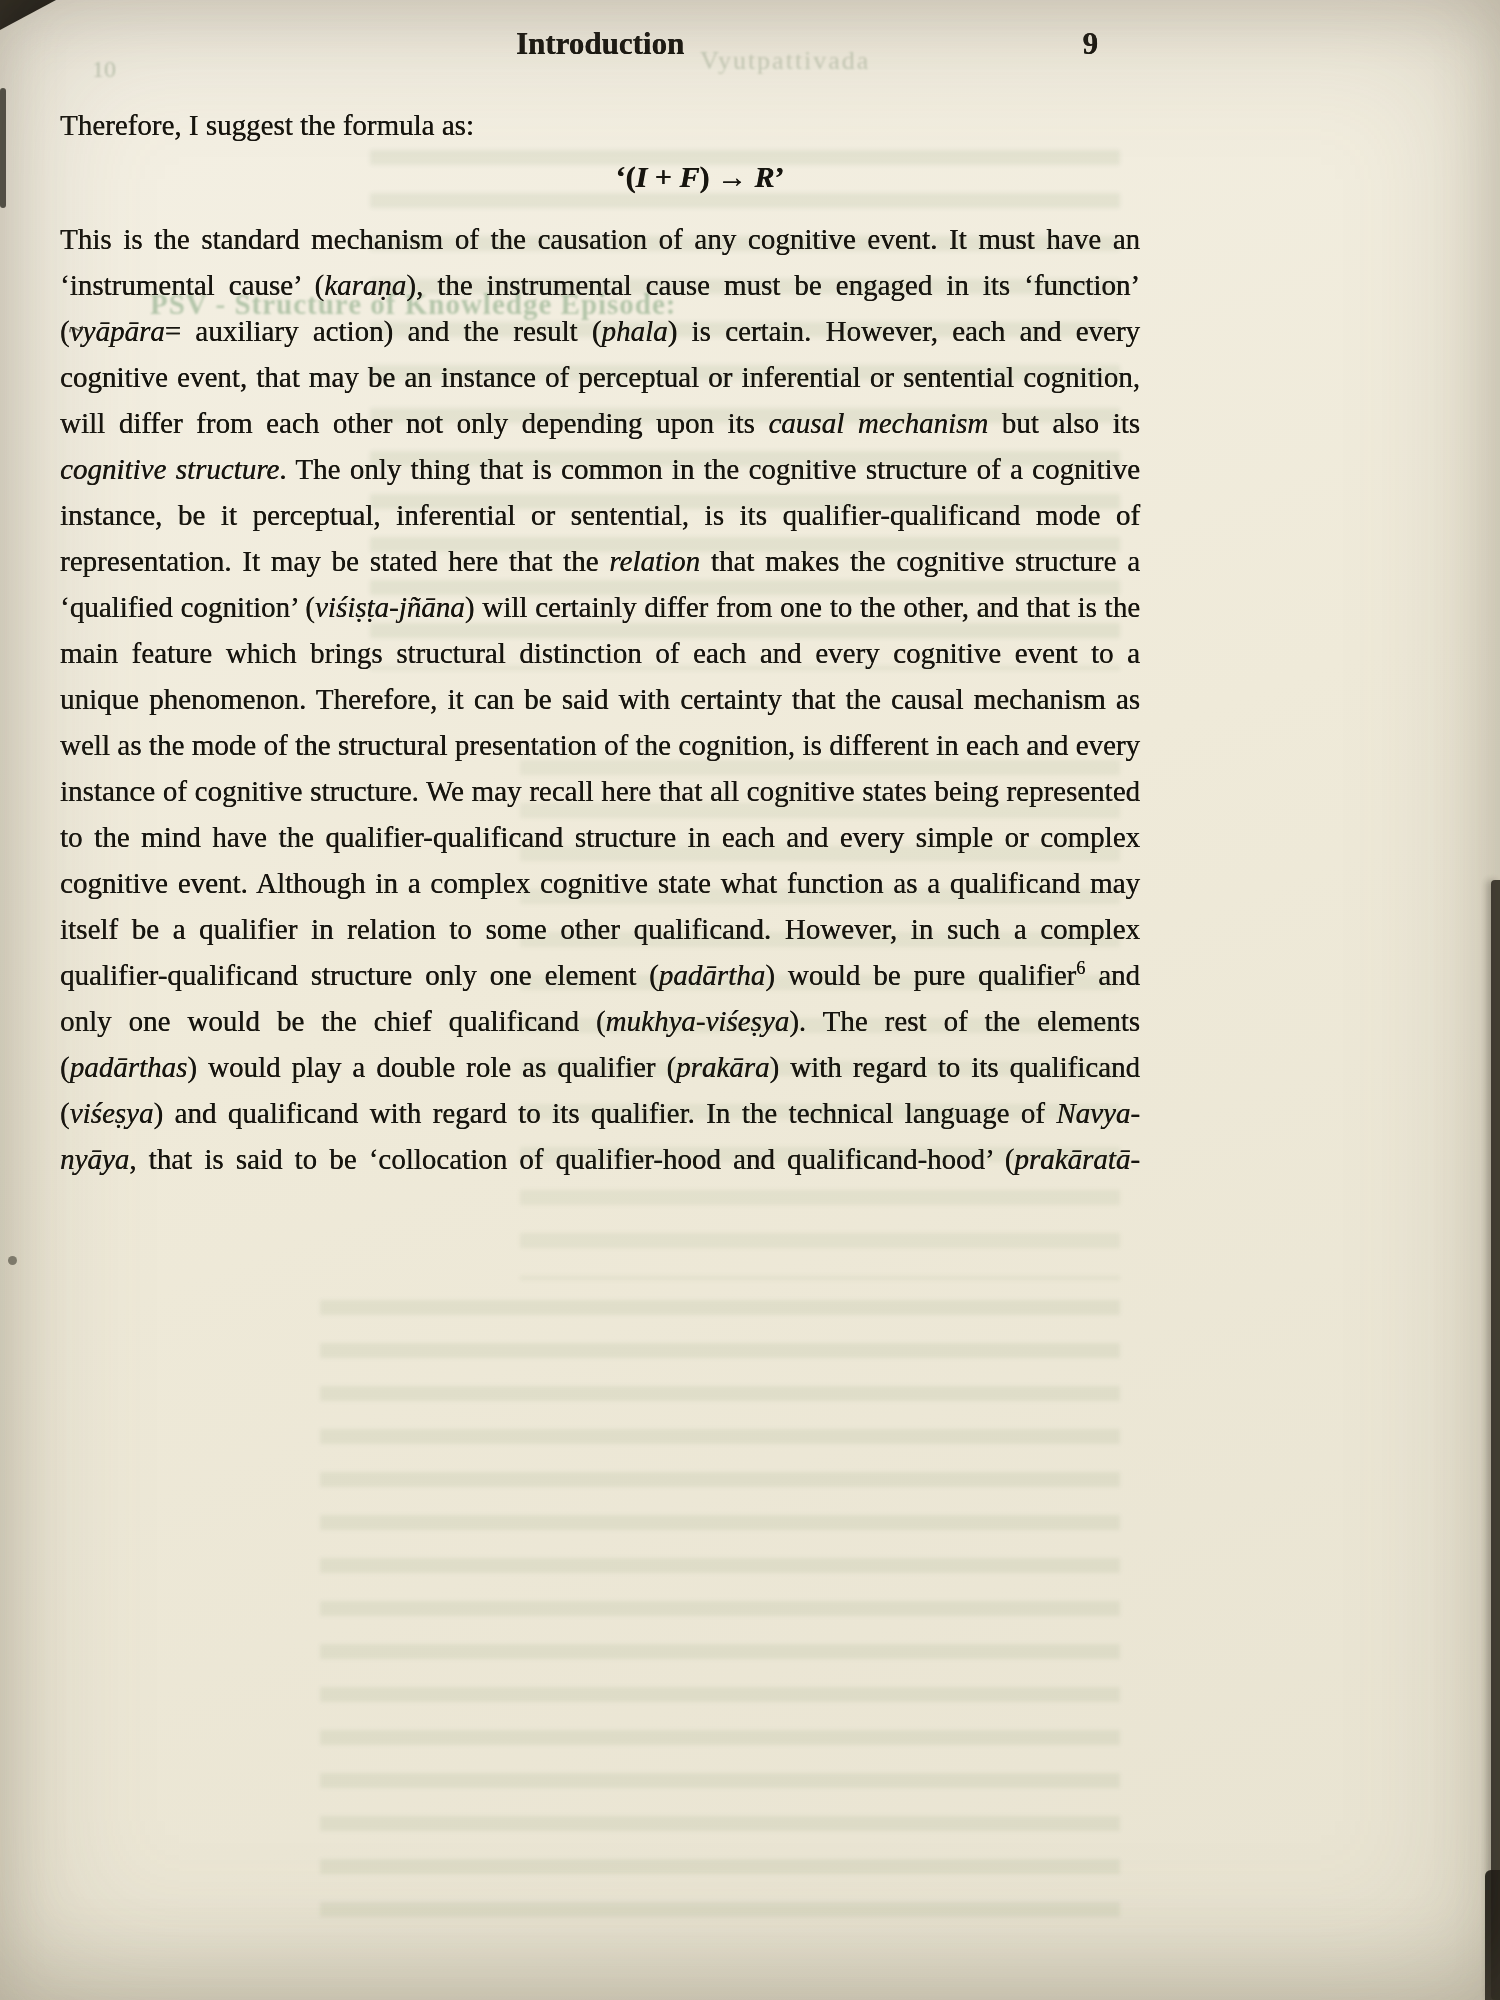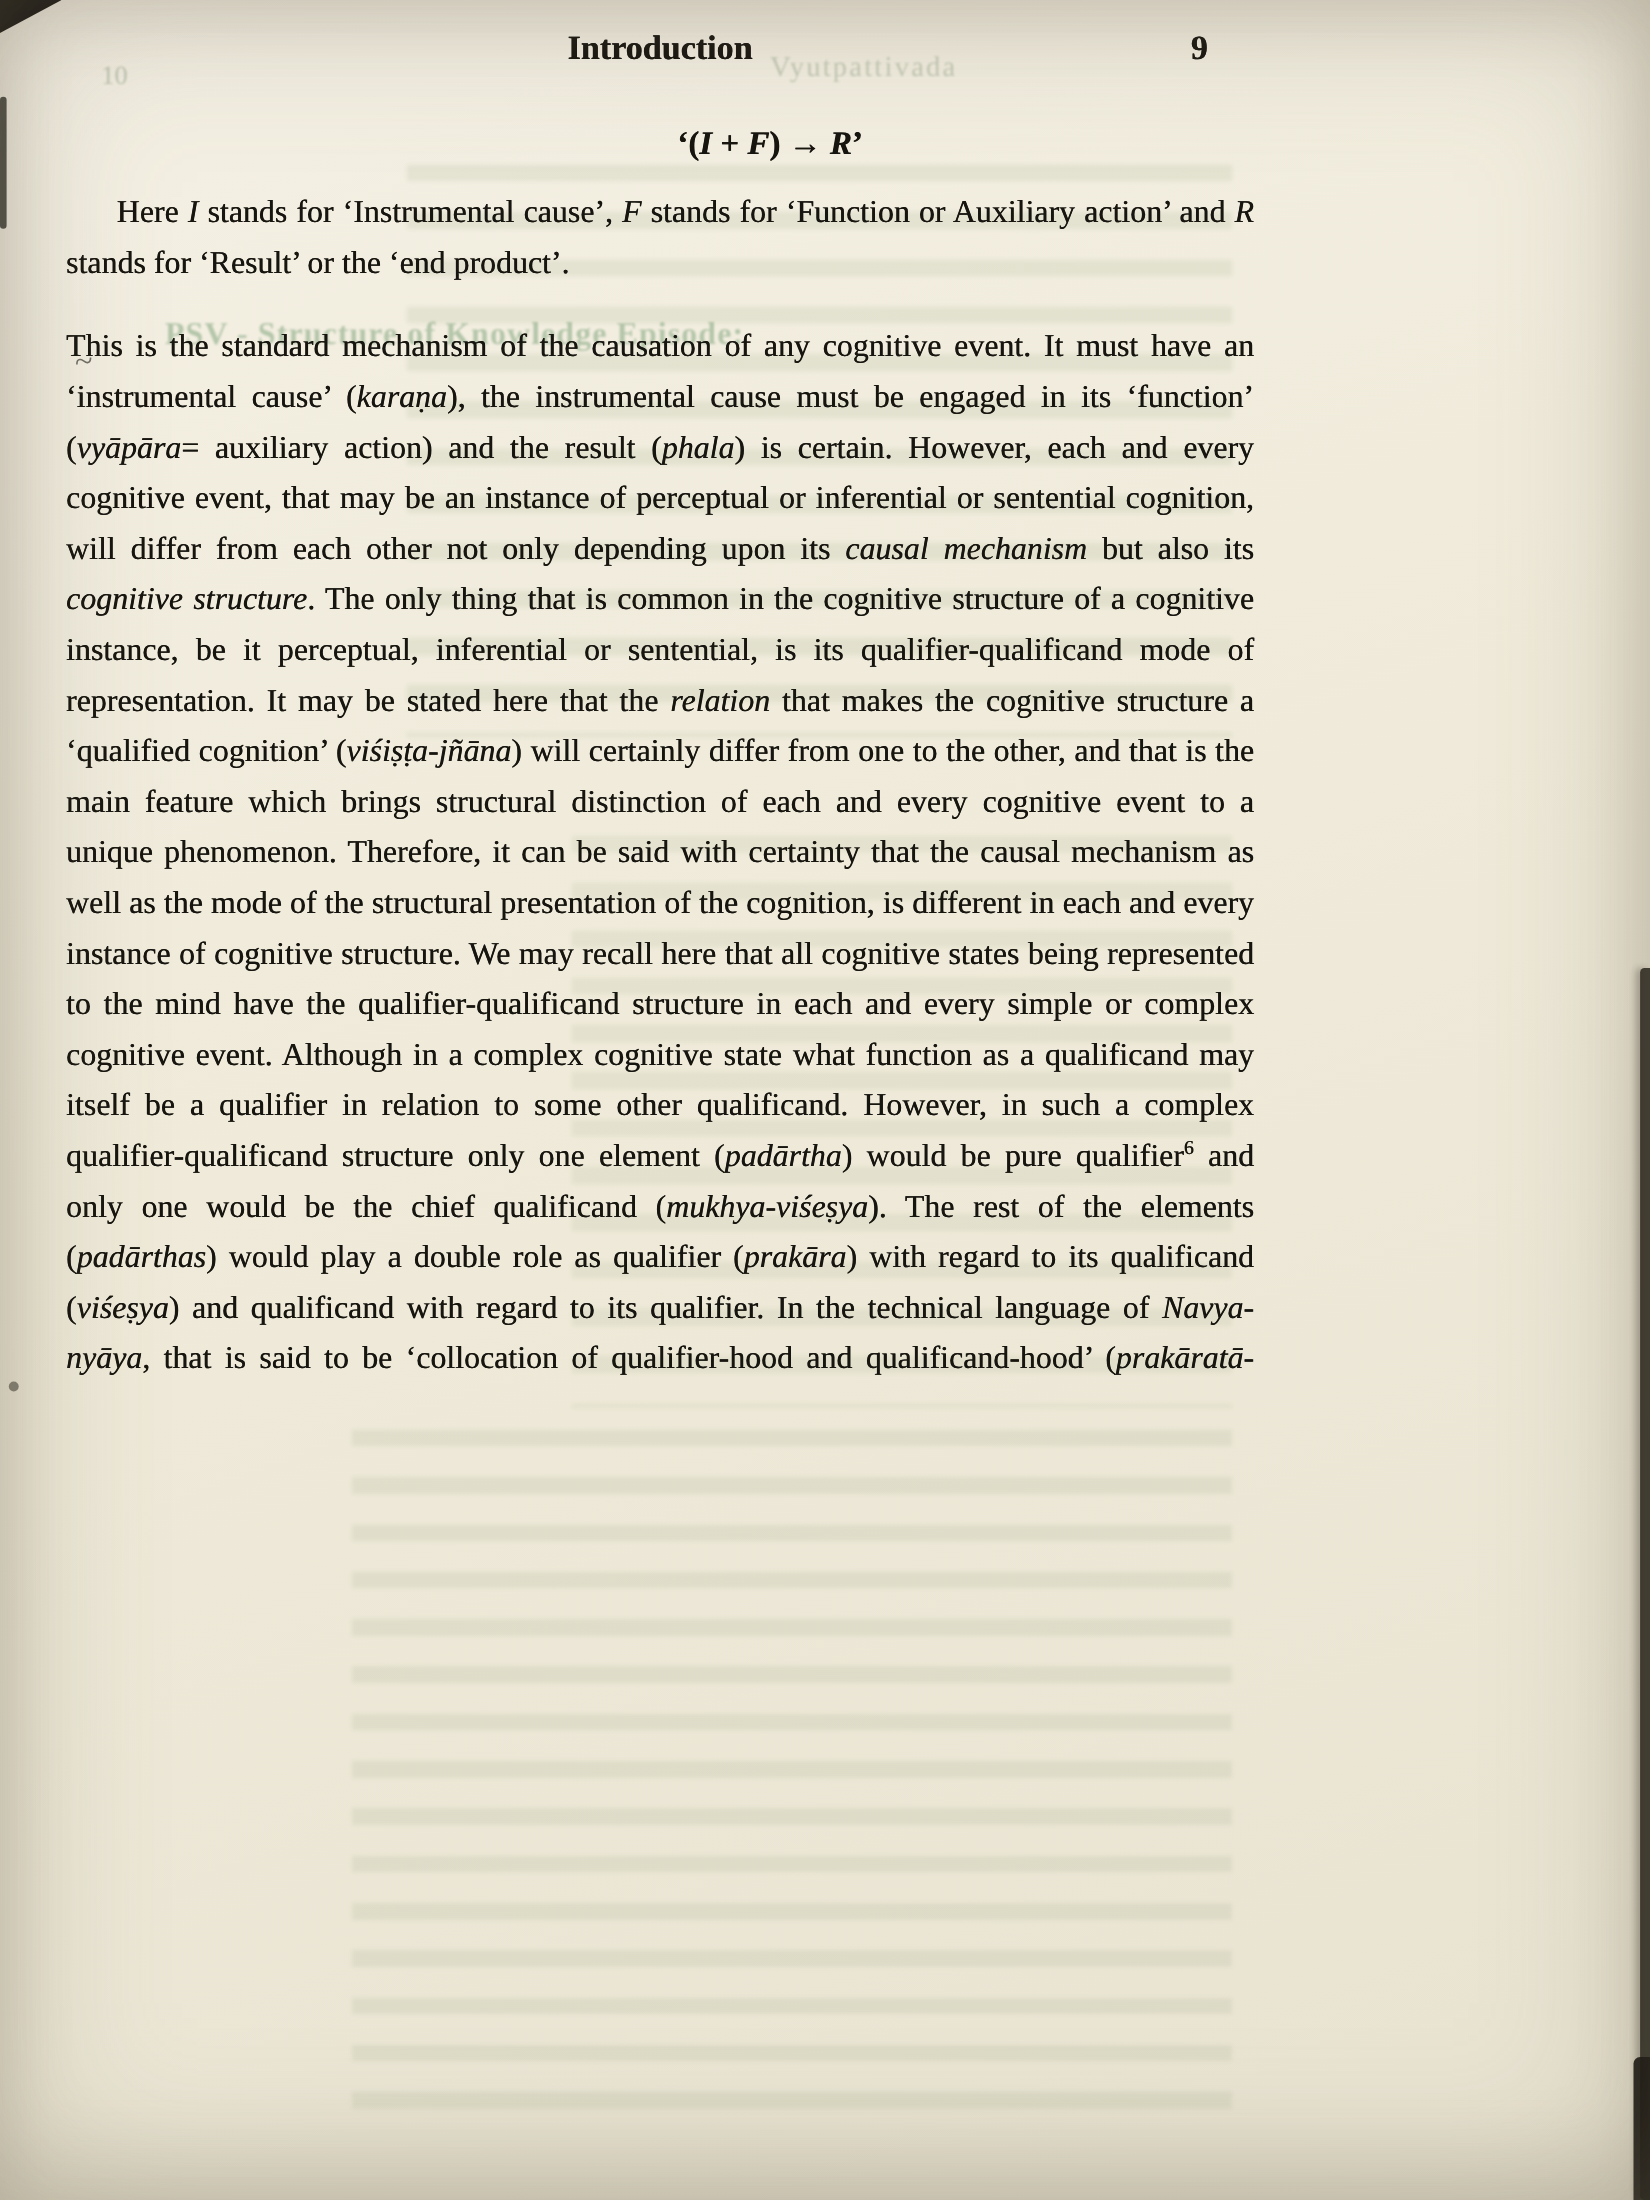--- a/index.html
+++ b/index.html
@@ -132,19 +132,19 @@
   <div class="artifact edge-bottom-right"></div>
   <div class="artifact margin-speck"></div>
   <span class="artifact pen-mark">~</span>
 
   <header class="page-header">
     <span class="running-title">Introduction</span>
     <span class="page-number">9</span>
   </header>
 
   <main class="text-block">
+    <p class="para para-intro"><span>Therefore, I suggest the formula as:</span></p>
     <p class="para formula"><span>‘(</span><span class="it">I</span><span> + </span><span class="it">F</span><span>) → </span><span class="it">R</span><span>’</span></p>
-    <p class="para para-definitions"><span>Here </span><span class="it">I</span><span> stands for ‘Instrumental cause’, </span><span class="it">F</span><span> stands for ‘Function or Auxiliary action’ and </span><span class="it">R</span><span> stands for ‘Result’ or the ‘end product’.</span></p>
     <p class="para para-main"><span>This is the standard mechanism of the causation of any cognitive event. It must have an ‘instrumental cause’ (</span><span class="it">karaṇa</span><span>), the instrumental cause must be engaged in its ‘function’ (</span><span class="it">vyāpāra</span><span>= auxiliary action) and the result (</span><span class="it">phala</span><span>) is certain. However, each and every cognitive event, that may be an instance of perceptual or inferential or sentential cognition, will differ from each other not only depending upon its </span><span class="it">causal mechanism</span><span> but also its </span><span class="it">cognitive structure</span><span>. The only thing that is common in the cognitive structure of a cognitive instance, be it perceptual, inferential or sentential, is its qualifier-qualificand mode of representation. It may be stated here that the </span><span class="it">relation</span><span> that makes the cognitive structure a ‘qualified cognition’ (</span><span class="it">viśiṣṭa-jñāna</span><span>) will certainly differ from one to the other, and that is the main feature which brings structural distinction of each and every cognitive event to a unique phenomenon. Therefore, it can be said with certainty that the causal mechanism as well as the mode of the structural presentation of the cognition, is different in each and every instance of cognitive structure. We may recall here that all cognitive states being represented to the mind have the qualifier-qualificand structure in each and every simple or complex cognitive event. Although in a complex cognitive state what function as a qualificand may itself be a qualifier in relation to some other qualificand. However, in such a complex qualifier-qualificand structure only one element (</span><span class="it">padārtha</span><span>) would be pure qualifier</span><sup>6</sup><span> and only one would be the chief qualificand (</span><span class="it">mukhya-viśeṣya</span><span>). The rest of the elements (</span><span class="it">padārthas</span><span>) would play a double role as qualifier (</span><span class="it">prakāra</span><span>) with regard to its qualificand (</span><span class="it">viśeṣya</span><span>) and qualificand with regard to its qualifier. In the technical language of </span><span class="it">Navya-nyāya</span><span>, that is said to be ‘collocation of qualifier-hood and qualificand-hood’ (</span><span class="it">prakāratā-</span></p>
   </main>
 
   <div class="vignette"></div>
 </div>
 
 </body></html>

